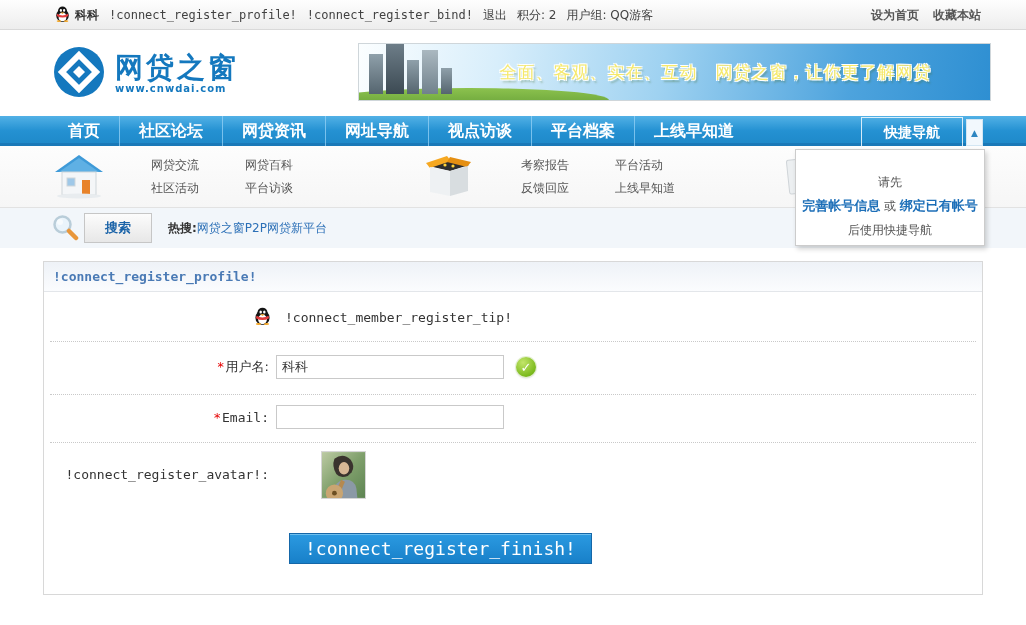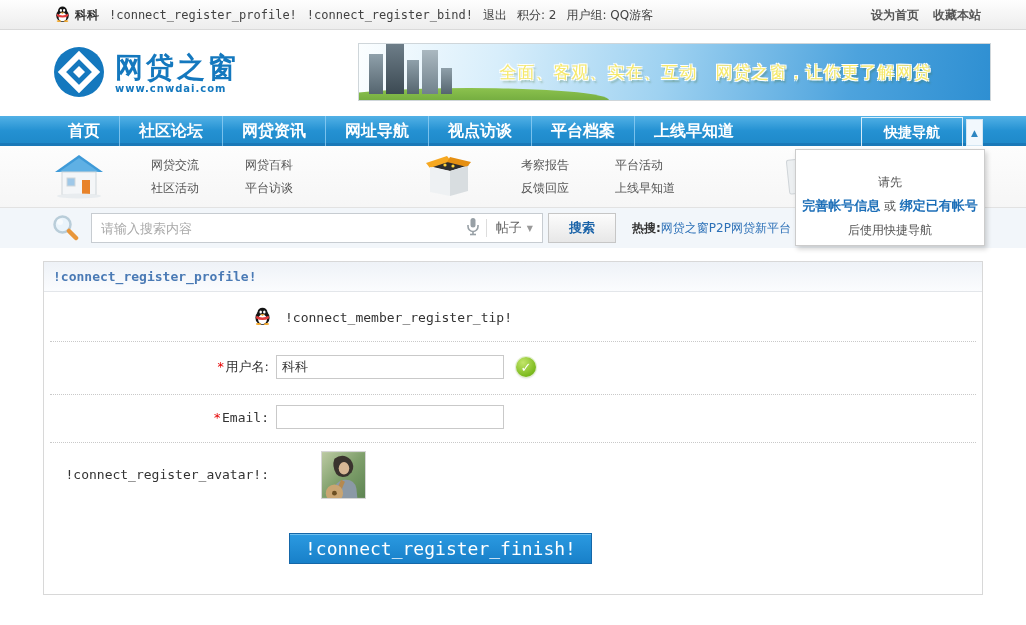--- a/index.html
+++ b/index.html
@@ -237,36 +237,20 @@
 
 <div class="searchrow">
   <div class="wrap">
     <span>
       <svg width="28" height="28" viewBox="0 0 28 28">
         <circle cx="11.5" cy="11.5" r="8" fill="#eaf4fb" stroke="#b9cdd9" stroke-width="2.5"></circle>
         <circle cx="9" cy="9" r="3" fill="#f7fbfd"></circle>
         <line x1="18" y1="18" x2="25" y2="25" stroke="#e8963a" stroke-width="4.5" stroke-linecap="round"></line>
       </svg>
     </span>
-    <div class="sbox">
-      <input type="text" placeholder="请输入搜索内容" style="">
-      <span>
-        <svg width="14" height="19" viewBox="0 0 14 19">
-          <rect x="4.5" y="1" width="5" height="9.5" rx="2.5" fill="#98a0a6"></rect>
-          <path d="M2 8 v1.5 a5 5 0 0 0 10 0 V8" fill="none" stroke="#98a0a6" stroke-width="1.6"></path>
-          <line x1="7" y1="14.5" x2="7" y2="17" stroke="#98a0a6" stroke-width="1.6"></line>
-          <line x1="4" y1="17.5" x2="10" y2="17.5" stroke="#98a0a6" stroke-width="1.6"></line>
-        </svg>
-      </span>
-      <span class="sdiv"></span>
-      <span class="scat">
-        <span>帖子</span>
-        <span class="arr">▼</span>
-      </span>
-    </div>
     <button class="sbtn">搜索</button>
     <span class="hot">
       <span class="hlabel">热搜:</span>
       <a>网贷之窗</a>
       <a>P2P网贷</a>
       <a>新平台</a>
     </span>
   </div>
 </div>
 

